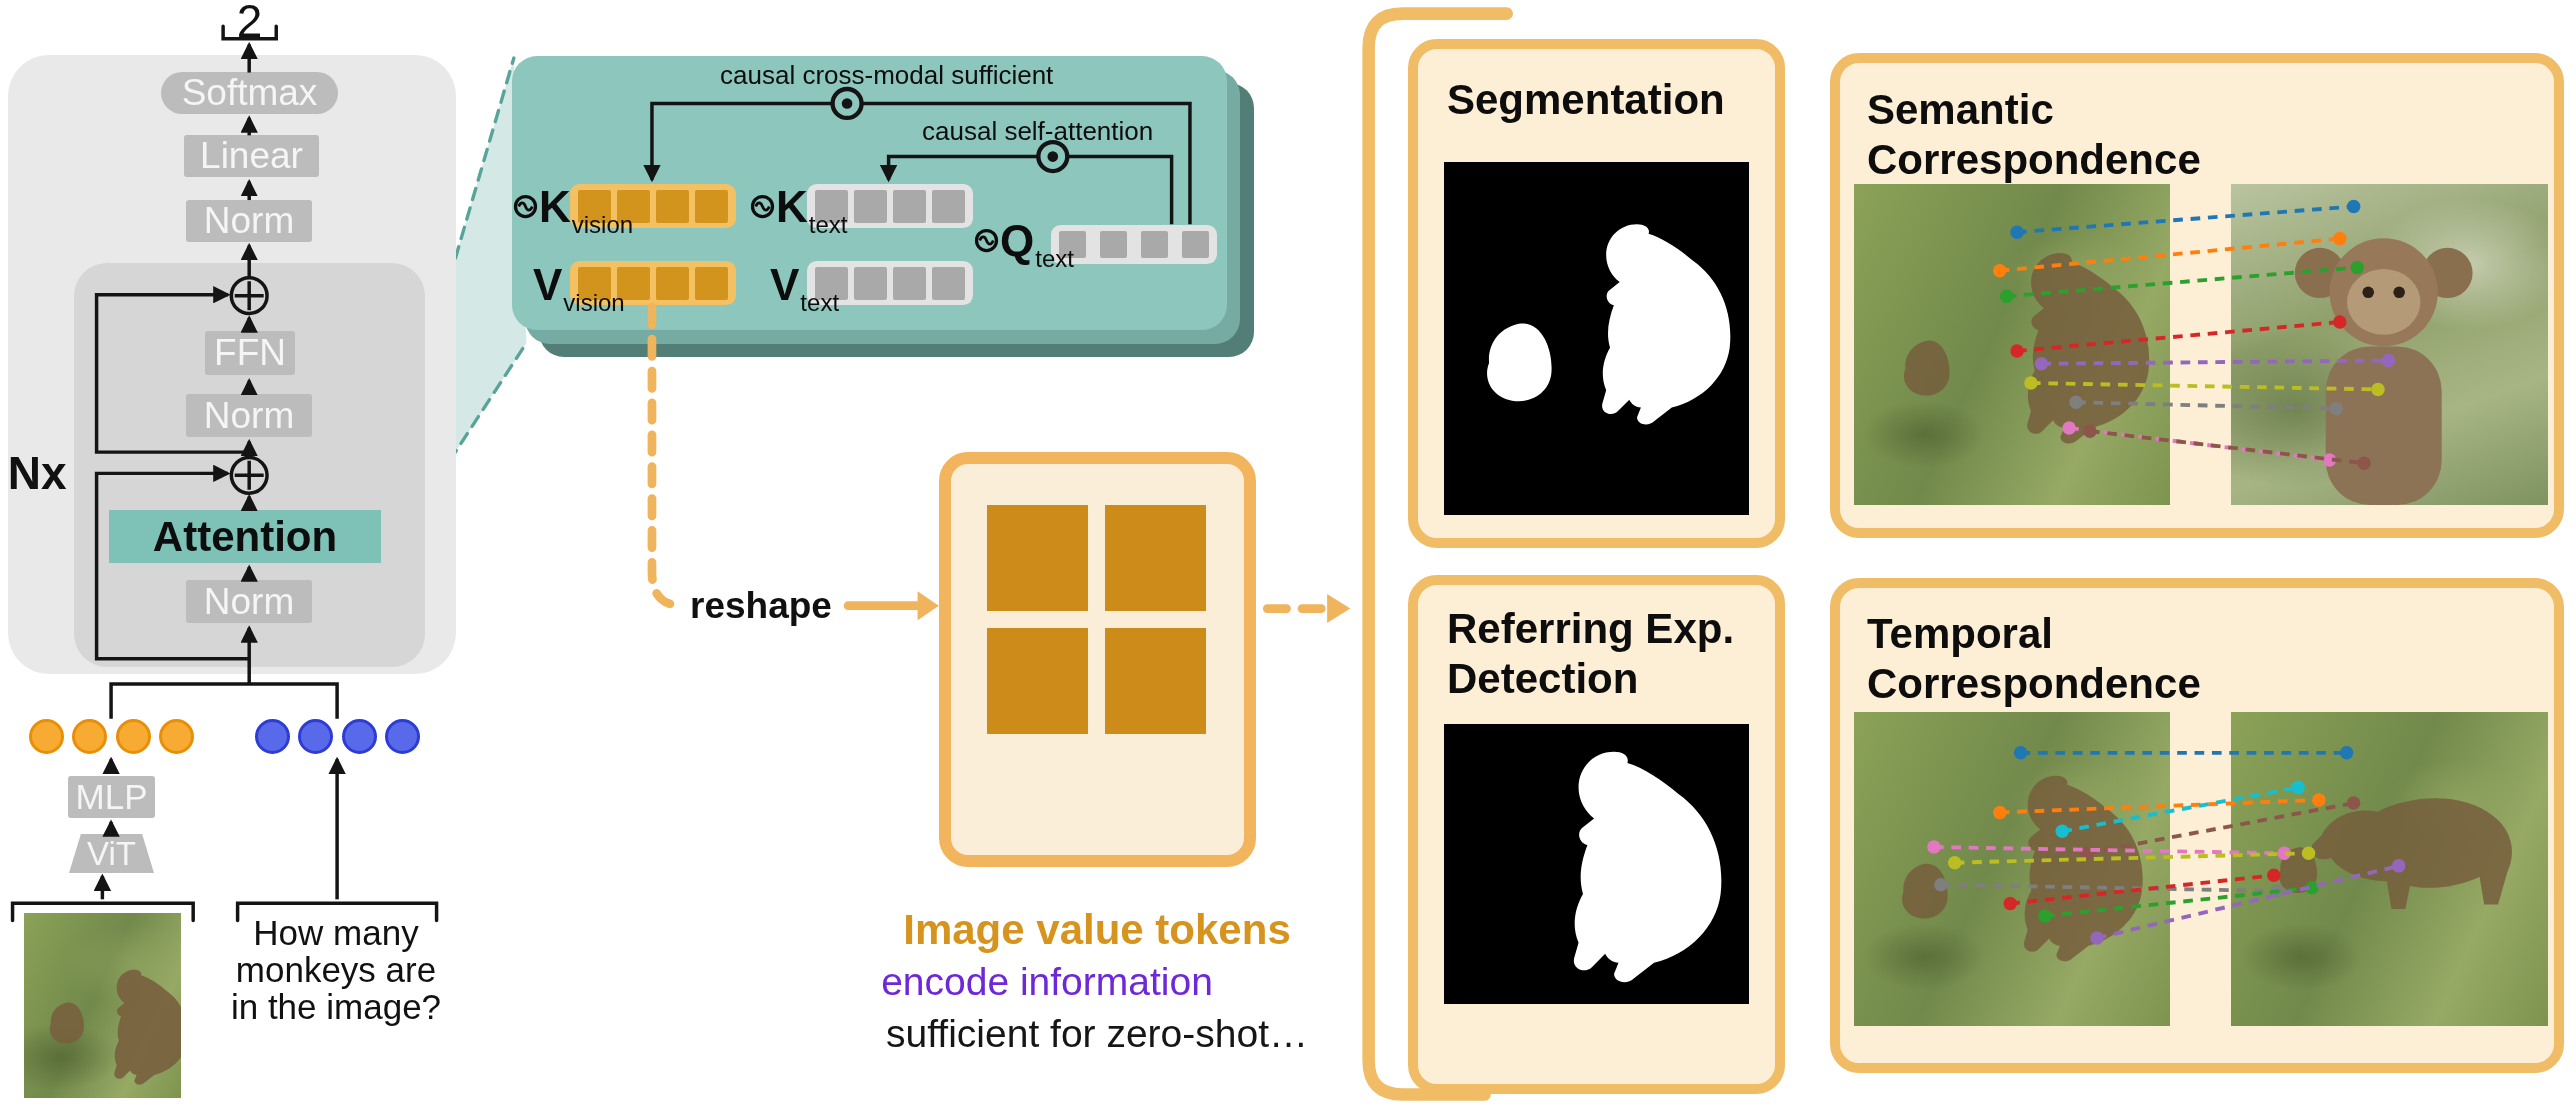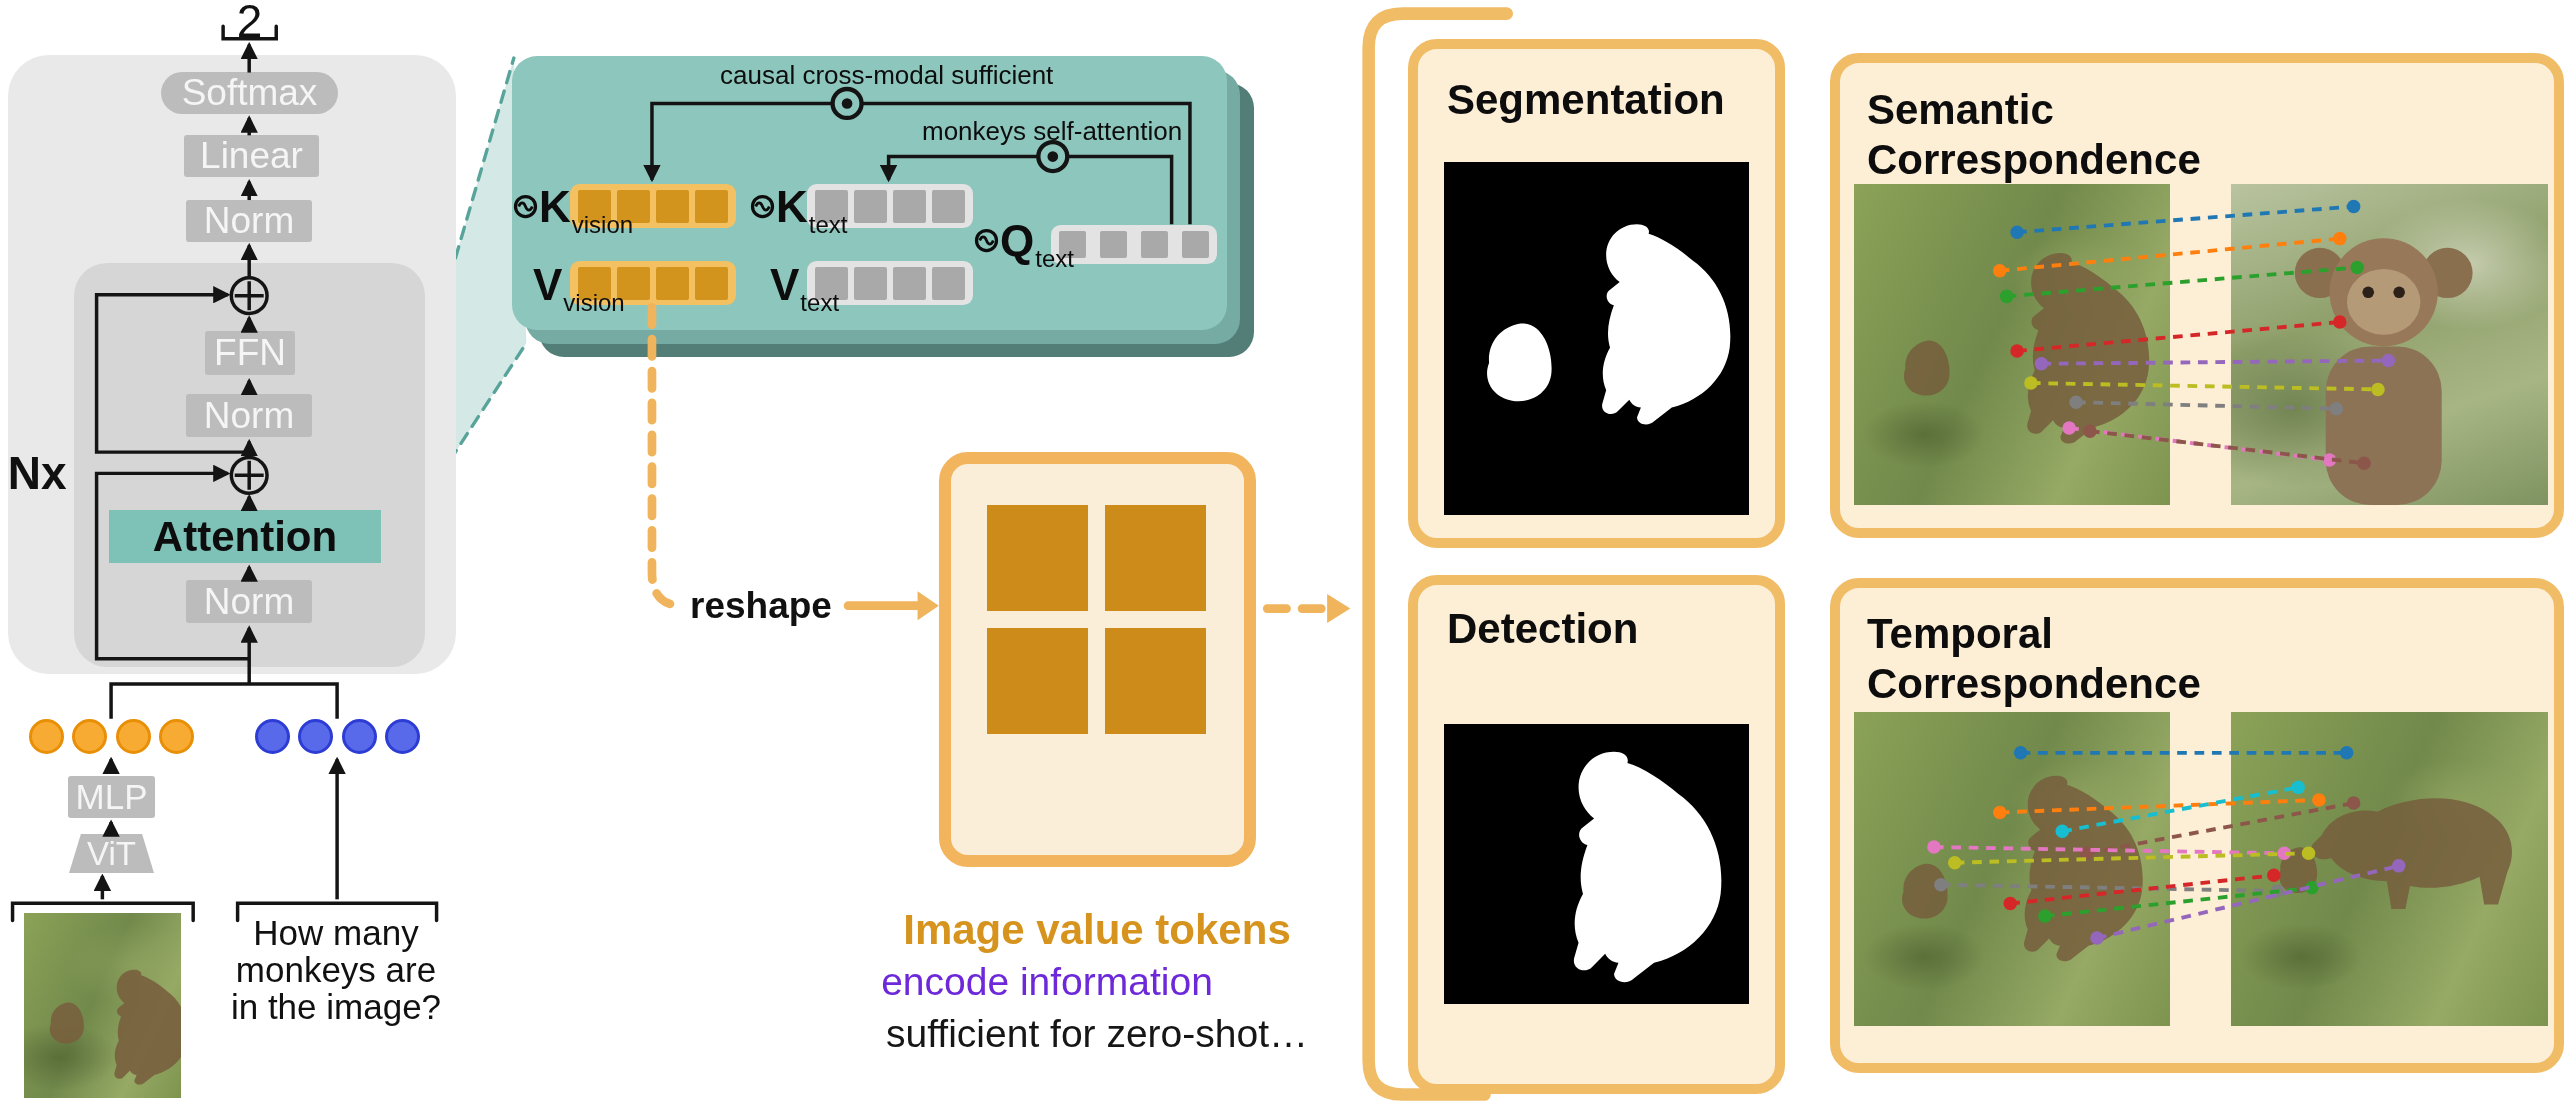--- a/index.html
+++ b/index.html
@@ -154,21 +154,21 @@
   <div>How many</div>
   <div>monkeys are</div>
   <div>in the image?</div>
 </div>
 
 <div id="sheet-dark" class="abs sheet"></div>
 <div id="sheet-mid" class="abs sheet"></div>
 <div id="sheet-front" class="abs sheet"></div>
 
 <div id="cm-label" class="abs attn-label">causal cross-modal sufficient</div>
-<div id="sa-label" class="abs attn-label">monkeys self-attention</div>
+<div id="sa-label" class="abs attn-label">causal self-attention</div>
 
 <div id="row-kvision" class="abs trow vis">
     <i></i>
     <i></i>
     <i></i>
     <i></i>
   </div>
 <div id="row-vvision" class="abs trow vis">
     <i></i>
     <i></i>
@@ -246,20 +246,21 @@
   <svg width="305" height="353" viewBox="0 0 316 365">
     <g fill="#ffffff">
       <path transform="translate(28,150) scale(1.7)" d="M30,10 C18,12 10,22 11,34 C7,44 13,55 25,57 C38,59 48,51 49,40 C50,27 44,9 30,10 Z"></path>
       <path transform="translate(112,52) scale(2.0)" d="M44,6 C35,6 28,13 28,22 C28,28 31,33 35,36 L30,40 C27,42 28,47 32,48 C29,56 28,63 30,70 C26,77 25,85 28,92 L26,99 C25,104 31,106 34,103 L40,97 C41,99 43,101 46,101 L44,106 C44,110 50,111 53,108 L62,101 C78,97 90,85 92,70 C94,52 87,35 73,25 C66,19 57,13 50,11 C51,8 48,6 44,6 Z"></path>
     </g>
   </svg>
 </div>
 
 <div id="ref-panel" class="abs panel"></div>
 <div id="ref-title" class="abs ptitle">
+  <div>Referring Exp.</div>
   <div>Detection</div>
 </div>
 <div id="ref-mask" class="abs mask">
   <svg width="305" height="280" viewBox="0 0 316 290">
     <path fill="#ffffff" transform="translate(75,15) scale(2.3)" d="M44,6 C35,6 28,13 28,22 C28,28 31,33 35,36 L30,40 C27,42 28,47 32,48 C29,56 28,63 30,70 C26,77 25,85 28,92 L26,99 C25,104 31,106 34,103 L40,97 C41,99 43,101 46,101 L44,106 C44,110 50,111 53,108 L62,101 C78,97 90,85 92,70 C94,52 87,35 73,25 C66,19 57,13 50,11 C51,8 48,6 44,6 Z"></path>
   </svg>
 </div>
 
 <div id="sem-panel" class="abs panel"></div>
 <div id="sem-title" class="abs ptitle">

